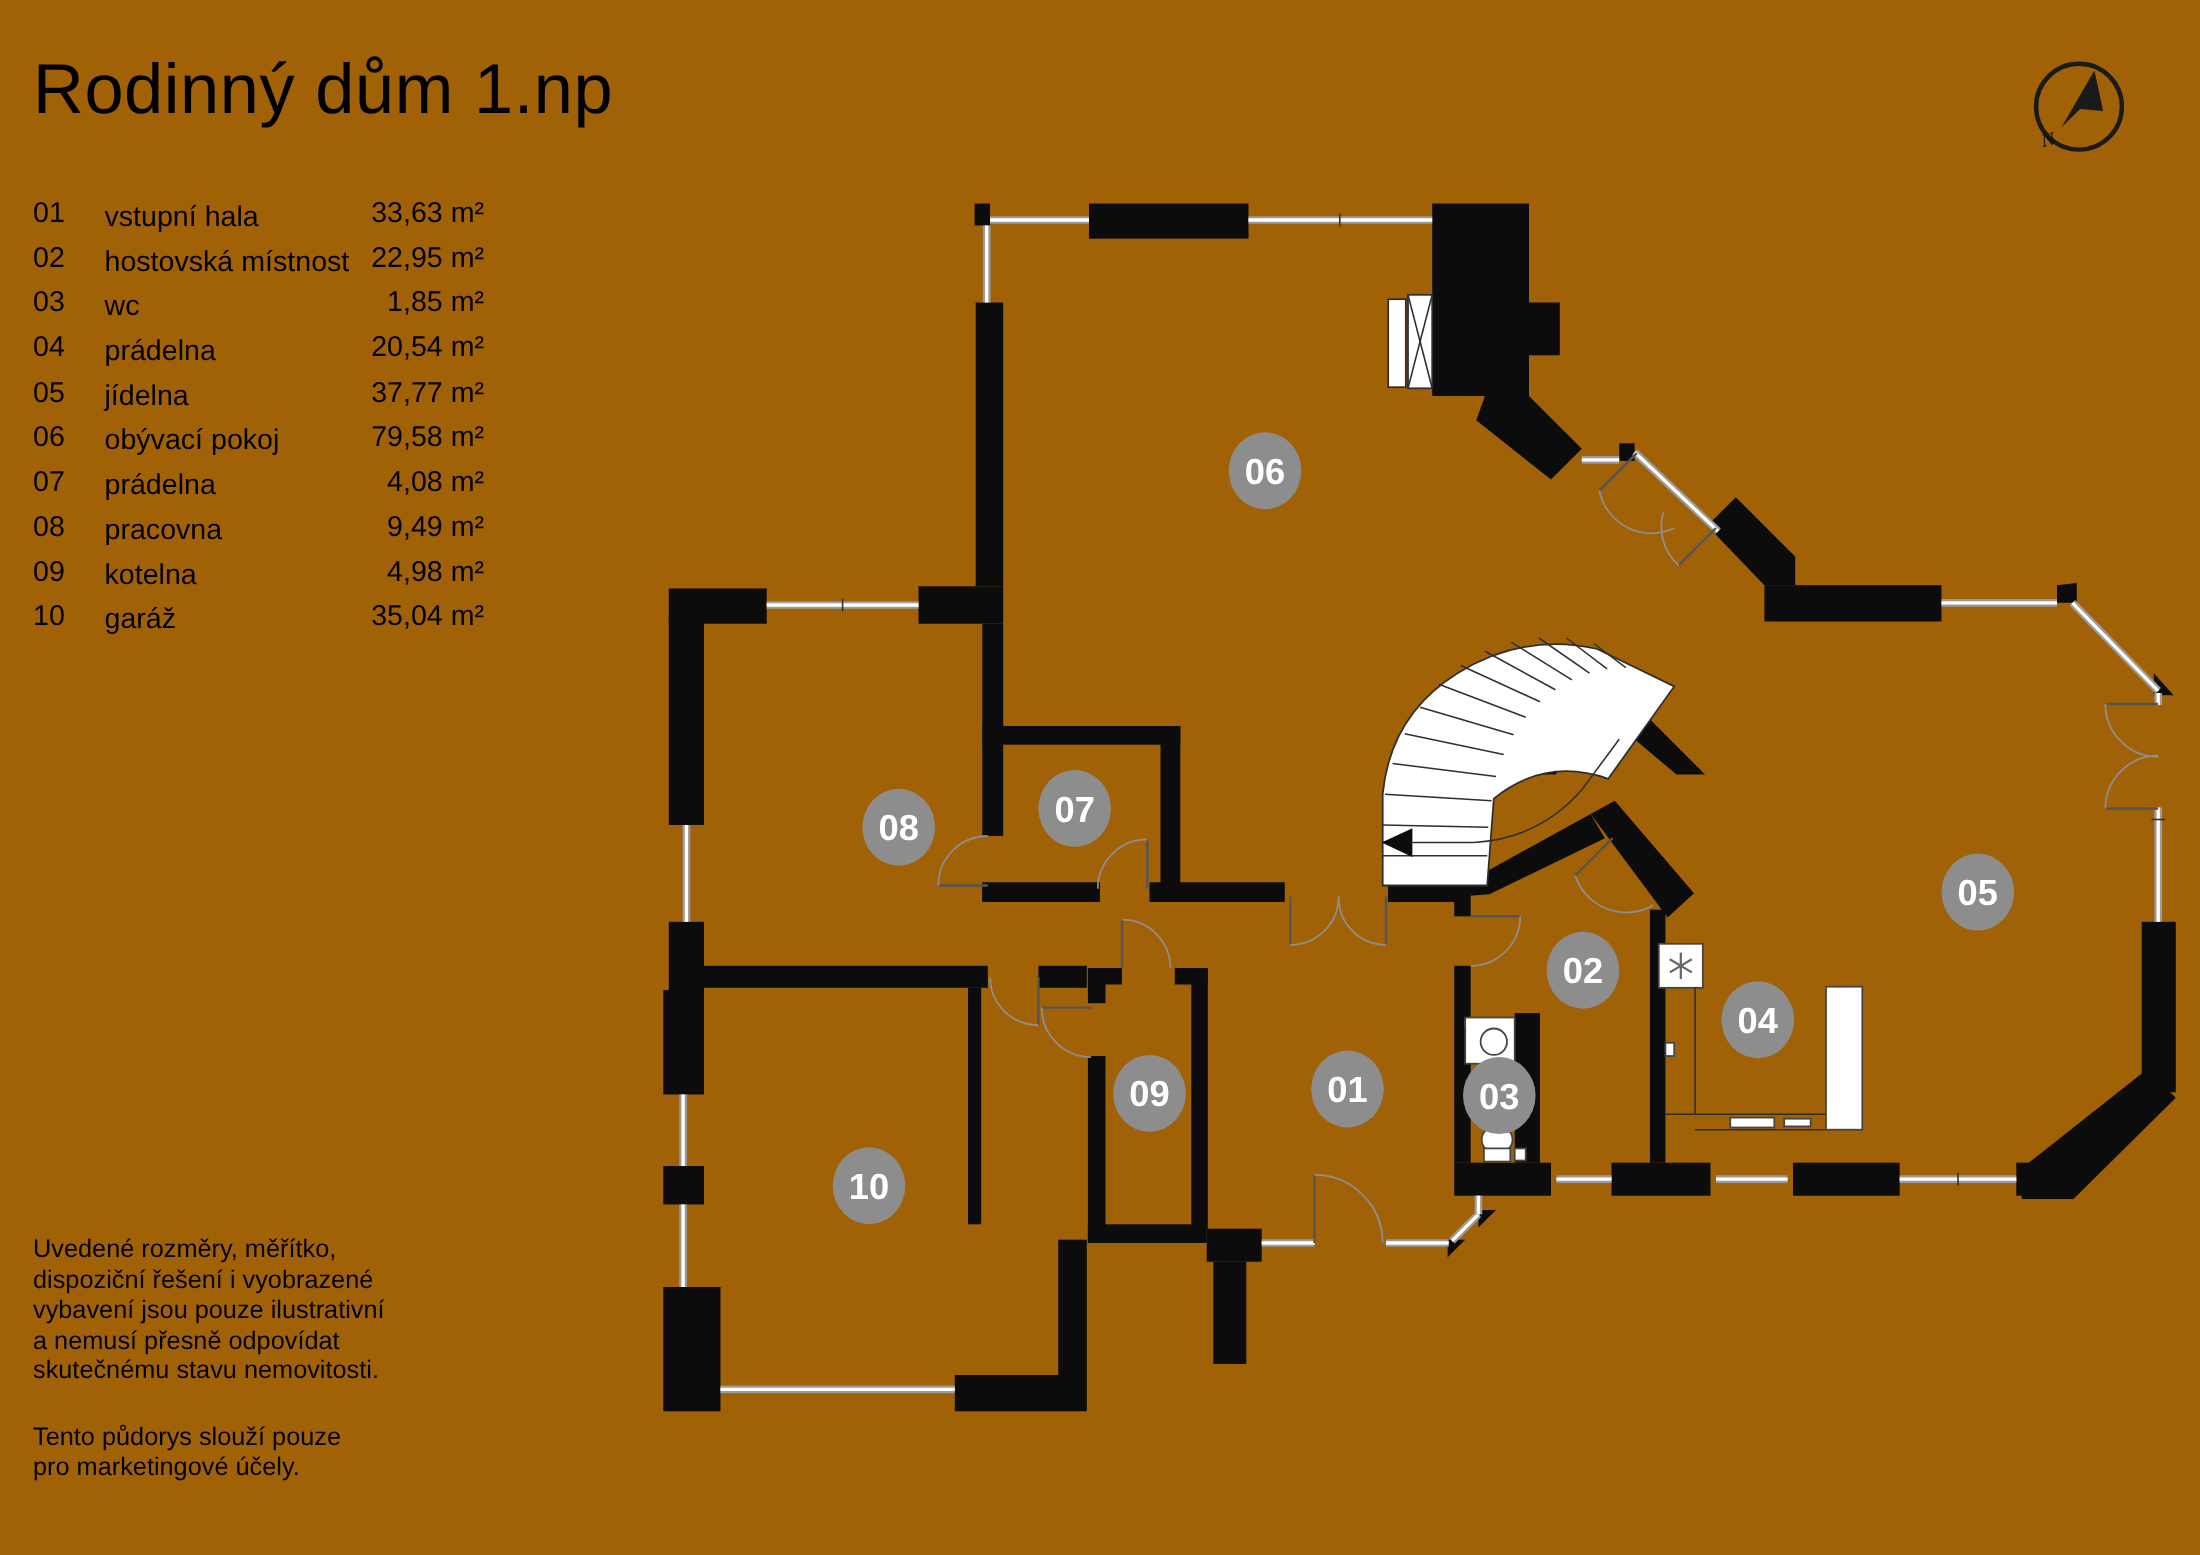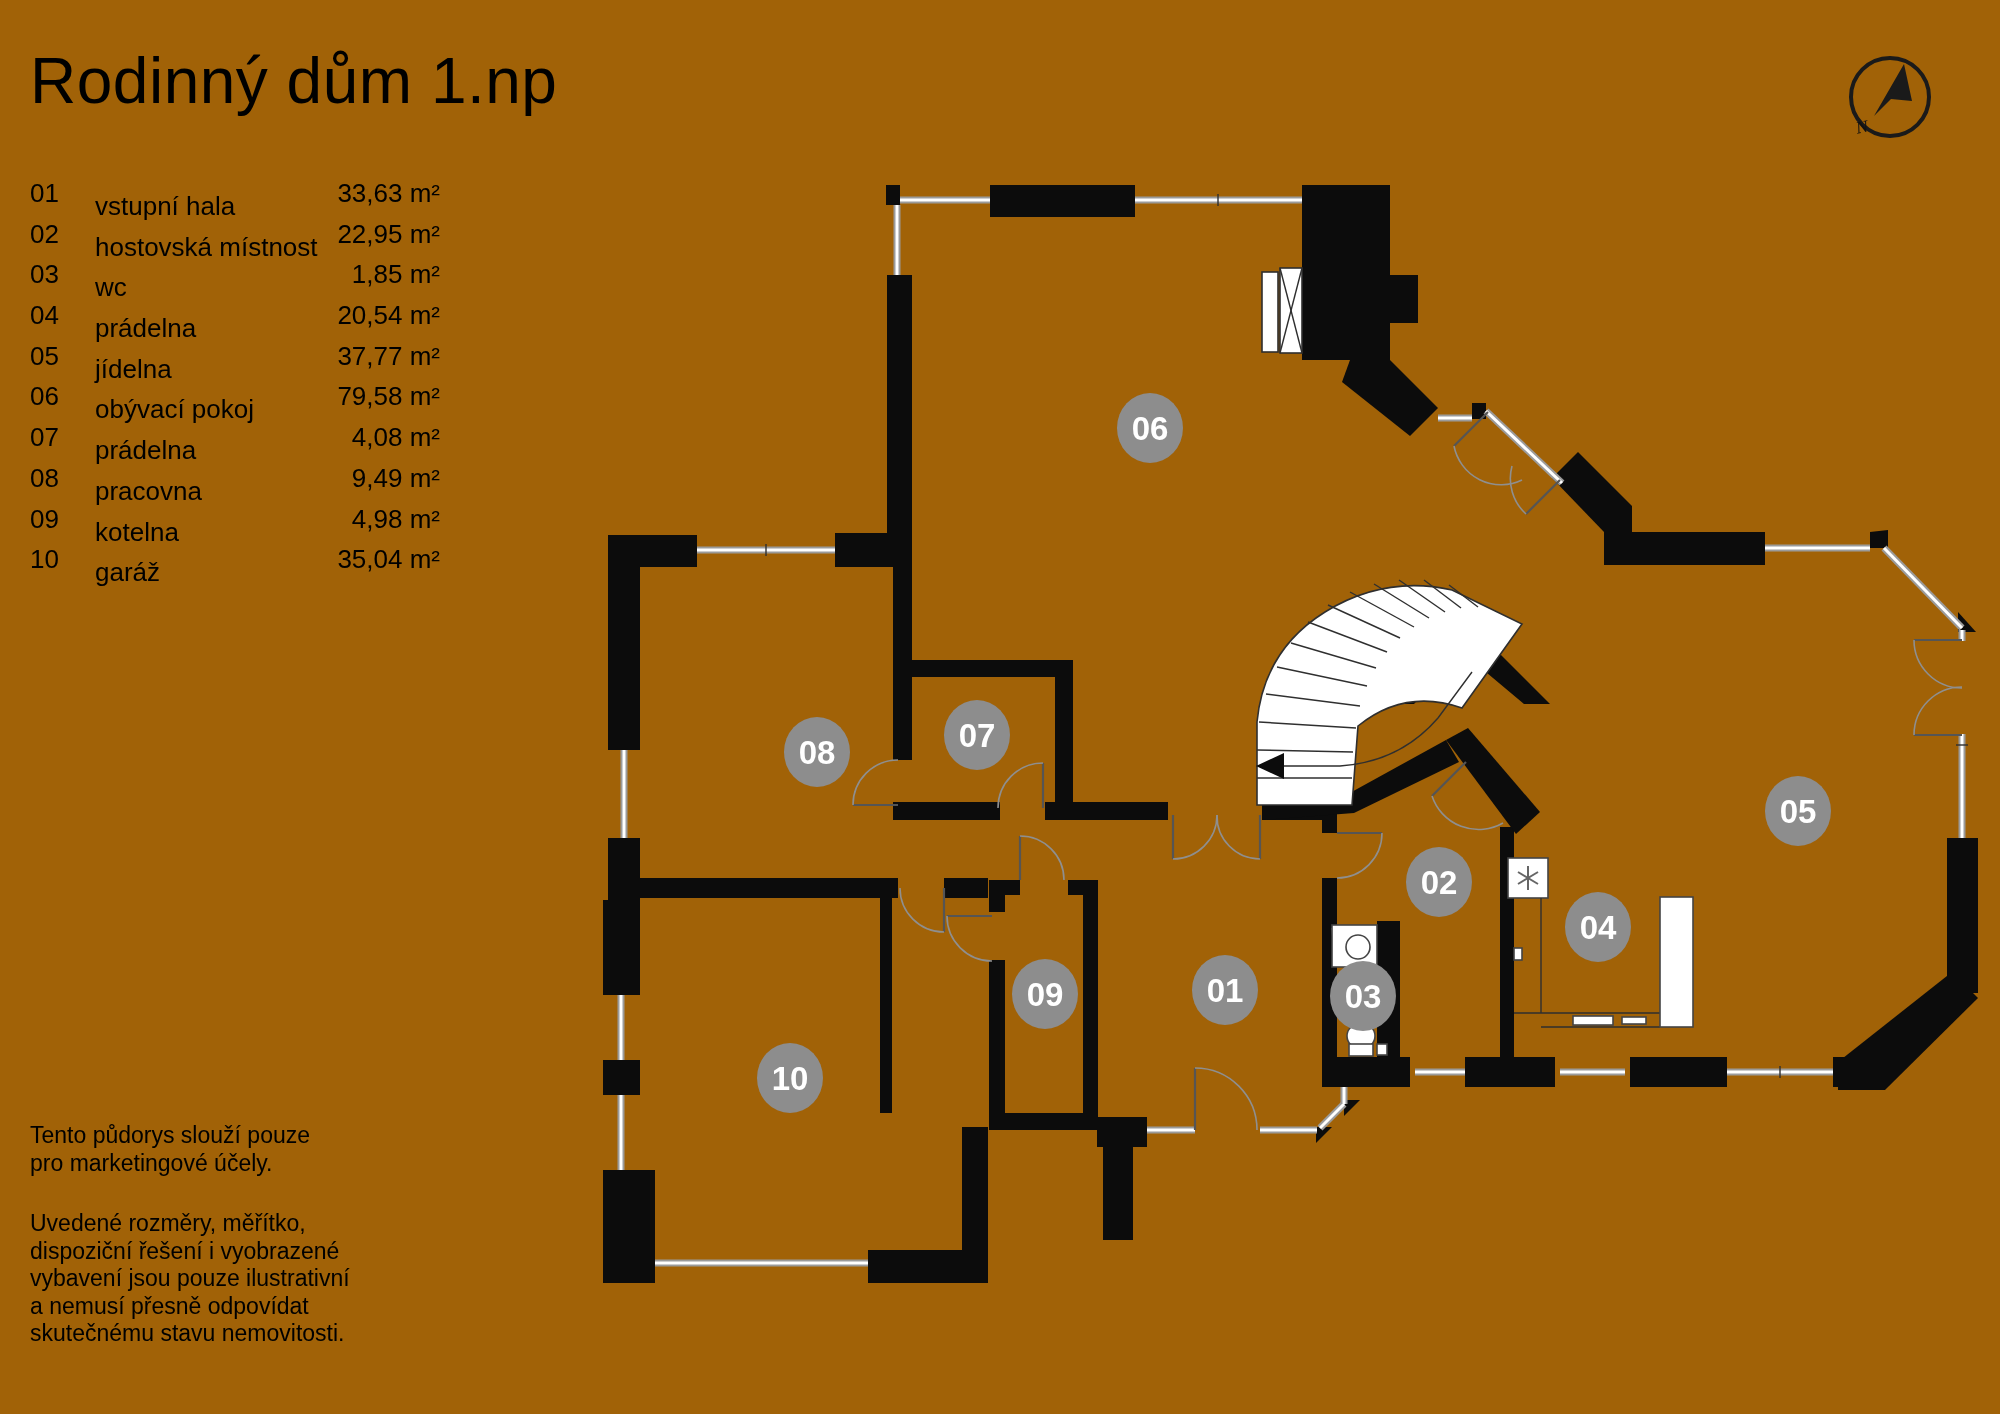--- a/index.html
+++ b/index.html
@@ -2,21 +2,21 @@
 <html><head>
 <meta charset="utf-8">
 <style>
   html,body{margin:0;padding:0;background:#ffffff;}
   #page{position:relative;width:2000px;height:1414px;background:#a16207;overflow:hidden;
         font-family:"Liberation Sans","DejaVu Sans",sans-serif;color:#111;padding-left:25px;}
   #title{position:absolute;left:30px;top:44px;font-size:64px;letter-spacing:0.5px;color:#000;}
   #legend{position:absolute;left:30px;top:178px;width:410px;}
   .lrow{position:relative;height:40.7px;font-size:26px;color:#000;}
   .lnum{position:absolute;left:0;top:0;}
-  .lname{position:absolute;left:65px;top:13px;}
+  .lname{position:absolute;left:65px;top:3px;}
   .larea{position:absolute;right:0;top:0;text-align:right;}
   #disclaimer{position:absolute;left:30px;top:1122px;font-size:23px;line-height:27.5px;color:#000;}
   #disclaimer .para{margin:0 0 33px 0;}
   svg{position:absolute;left:0;top:0;}
   .wall{fill:#0c0c0c;stroke:none;}
   .win-o{stroke:#9b9b9b;stroke-width:7;fill:none;}
   .win-i{stroke:#ffffff;stroke-width:3;fill:none;}
   .door-arc{stroke:#8f8f8f;stroke-width:1.6;fill:none;}
   .door-leaf{stroke:#555;stroke-width:2.2;fill:none;}
   .thin{stroke:#2f2f2f;stroke-width:1.6;fill:#fff;}
@@ -81,22 +81,22 @@
         <span class="larea">4,98 m²</span>
       </div>
       <div class="lrow">
         <span class="lnum">10</span>
         <span class="lname">garáž</span>
         <span class="larea">35,04 m²</span>
       </div>
     </div>
 
   <div id="disclaimer">
+    <div class="para">Uvedené rozměry, měřítko,<br>dispoziční řešení i vyobrazené<br>vybavení jsou pouze ilustrativní<br>a nemusí přesně odpovídat<br>skutečnému stavu nemovitosti.</div>
     <div class="para">Tento půdorys slouží pouze<br>pro marketingové účely.</div>
-    <div class="para">Uvedené rozměry, měřítko,<br>dispoziční řešení i vyobrazené<br>vybavení jsou pouze ilustrativní<br>a nemusí přesně odpovídat<br>skutečnému stavu nemovitosti.</div>
   </div>
 
   <svg id="plan-svg" width="2000" height="1414" viewBox="0 0 2000 1414">
 
     <g>
 
       <rect class="wall" x="886" y="185" width="14" height="20"></rect>
       <rect class="wall" x="990" y="185" width="145" height="32"></rect>
       <rect class="wall" x="1302" y="185" width="88" height="175"></rect>
       <rect class="wall" x="1390" y="275" width="28" height="48"></rect>

